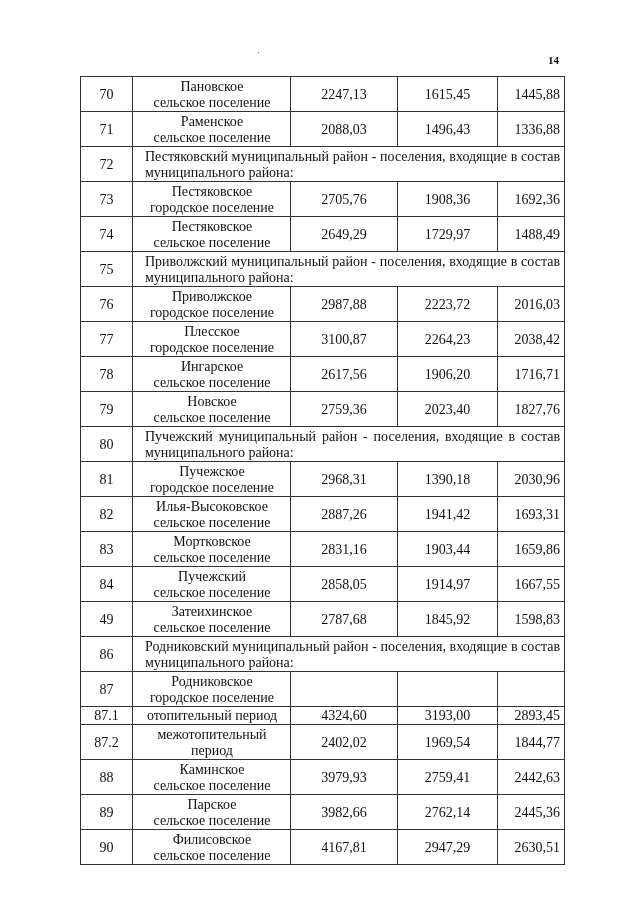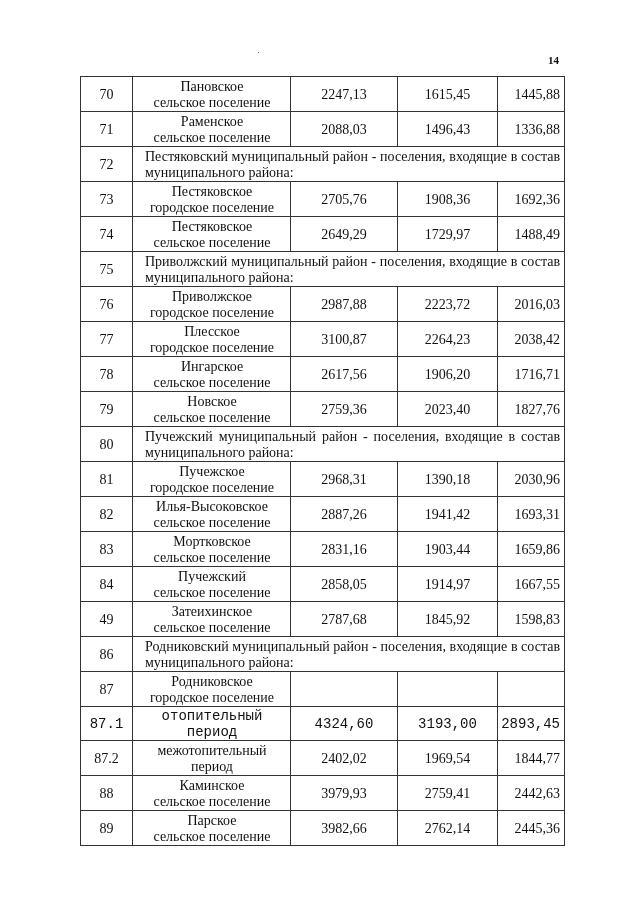--- a/index.html
+++ b/index.html
@@ -10,21 +10,21 @@
           border-collapse: collapse; table-layout: fixed; font-size: 14px; line-height: 16px; }
   td { border: 1px solid #333; padding: 1px 3px 0 3px; vertical-align: middle; }
   col.c0 { width: 52px; } col.c1 { width: 158px; } col.c2 { width: 107px; }
   col.c3 { width: 100px; } col.c4 { width: 67px; }
   td.num { text-align: center; }
   td.name { text-align: center; padding-left: 4px; }
   td.val { text-align: center; }
   td.val4 { text-align: right; padding-right: 4px; }
   td.section { text-align: justify; text-align-last: left; padding-left: 12px; padding-right: 4px; }
   tr.two-line td { height: 33px; }
-  tr.one-line td { height: 16px; font-family: Liberation Mono, monospace; }
+  tr.one-line td { height: 16px; }
   .stray-dot { position: absolute; left: 258px; top: 52px; width: 1px; height: 1px; background: #777; }
 </style>
 </head>
 <body>
 
 <div class="stray-dot"></div>
 <div class="page-num">14</div>
 
 <table>
   <colgroup>
@@ -223,14 +223,24 @@
       <tr class="two-line">
         <td class="num">89</td>
         <td class="name">
           <div>Парское</div>
           <div>сельское поселение</div>
         </td>
         <td class="val">3982,66</td>
         <td class="val">2762,14</td>
         <td class="val val4">2445,36</td>
       </tr>
+      <tr class="two-line">
+        <td class="num">90</td>
+        <td class="name">
+          <div>Филисовское</div>
+          <div>сельское поселение</div>
+        </td>
+        <td class="val">4167,81</td>
+        <td class="val">2947,29</td>
+        <td class="val val4">2630,51</td>
+      </tr>
     </tbody>
 </table>
 
 </body></html>

